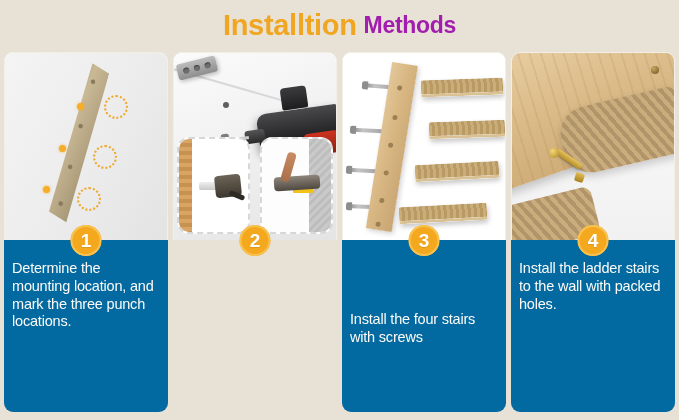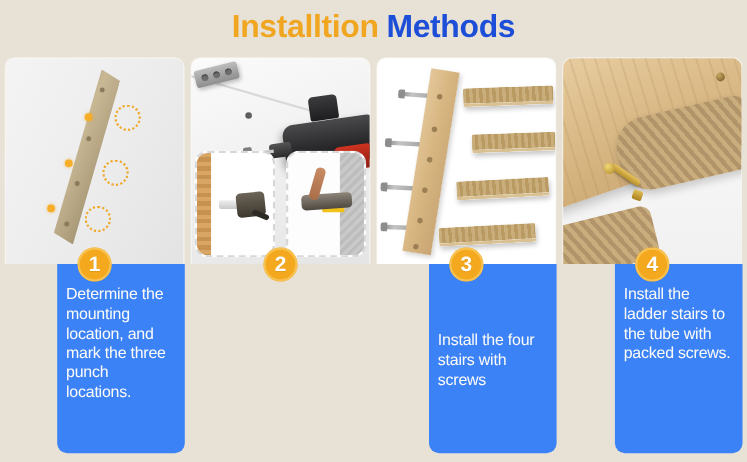--- a/index.html
+++ b/index.html
@@ -26,23 +26,23 @@
     background: #e7e1d6;
     user-select: none;
   }
   .title-word-1 {
     font-size: 29px;
     font-weight: bold;
     color: #f0a621;
     letter-spacing: -0.3px;
   }
   .title-word-2 {
-    font-size: 29px;
+    font-size: 23px;
     font-weight: bold;
-    color: #1d4ed8;
+    color: #a21caf;
     letter-spacing: -0.3px;
   }
 
   
   .panels {
     position: absolute;
     top: 52px;
     left: 4px;
     right: 4px;
     bottom: 8px;
@@ -67,28 +67,27 @@
     overflow: hidden;
     background: #ffffff;
     border: 1px solid #f3efe7;
     border-bottom: none;
   }
 
   
   .caption {
     position: relative;
     flex: 1 1 auto;
-    background: #3b82f6;
+    background: #0369a1;
     border-radius: 0 0 9px 9px;
     color: #fdfbf7;
     font-size: 14.5px;
     line-height: 1.23;
     padding: 20px 8px 8px 8px;
     letter-spacing: -0.2px;
-    margin-left: 48px;
   }
   .caption.center-v {
     display: flex;
     align-items: center;
     padding-top: 14px;
   }
 
   
   .badge {
     position: absolute;
@@ -519,16 +518,16 @@
         <div class="p4-board-grain"></div>
       </div>
       <div class="p4-rope-top"></div>
       <div class="p4-rope-bot"></div>
       <div class="p4-screw"></div>
       <div class="p4-screw-head"></div>
       <div class="p4-screw-nut"></div>
       <div class="p4-corner-screw"></div>
     </div>
     <div class="badge">4</div>
-    <div class="caption">Install the ladder stairs to the tube with packed screws.</div>
+    <div class="caption">Install the ladder stairs to the wall with packed holes.</div>
   </div>
 
 </div>
 
 </body></html>

